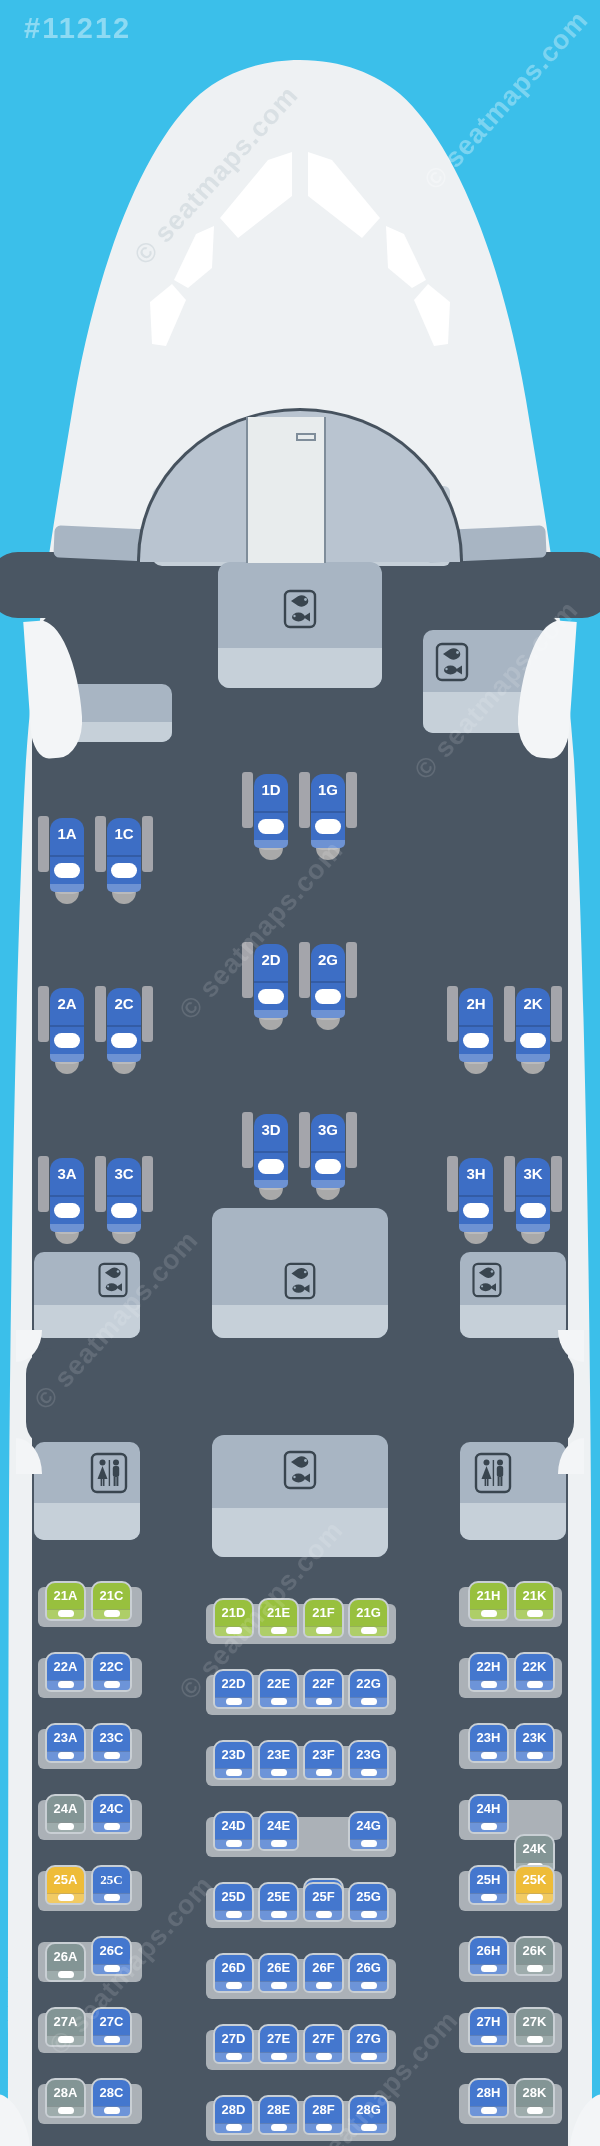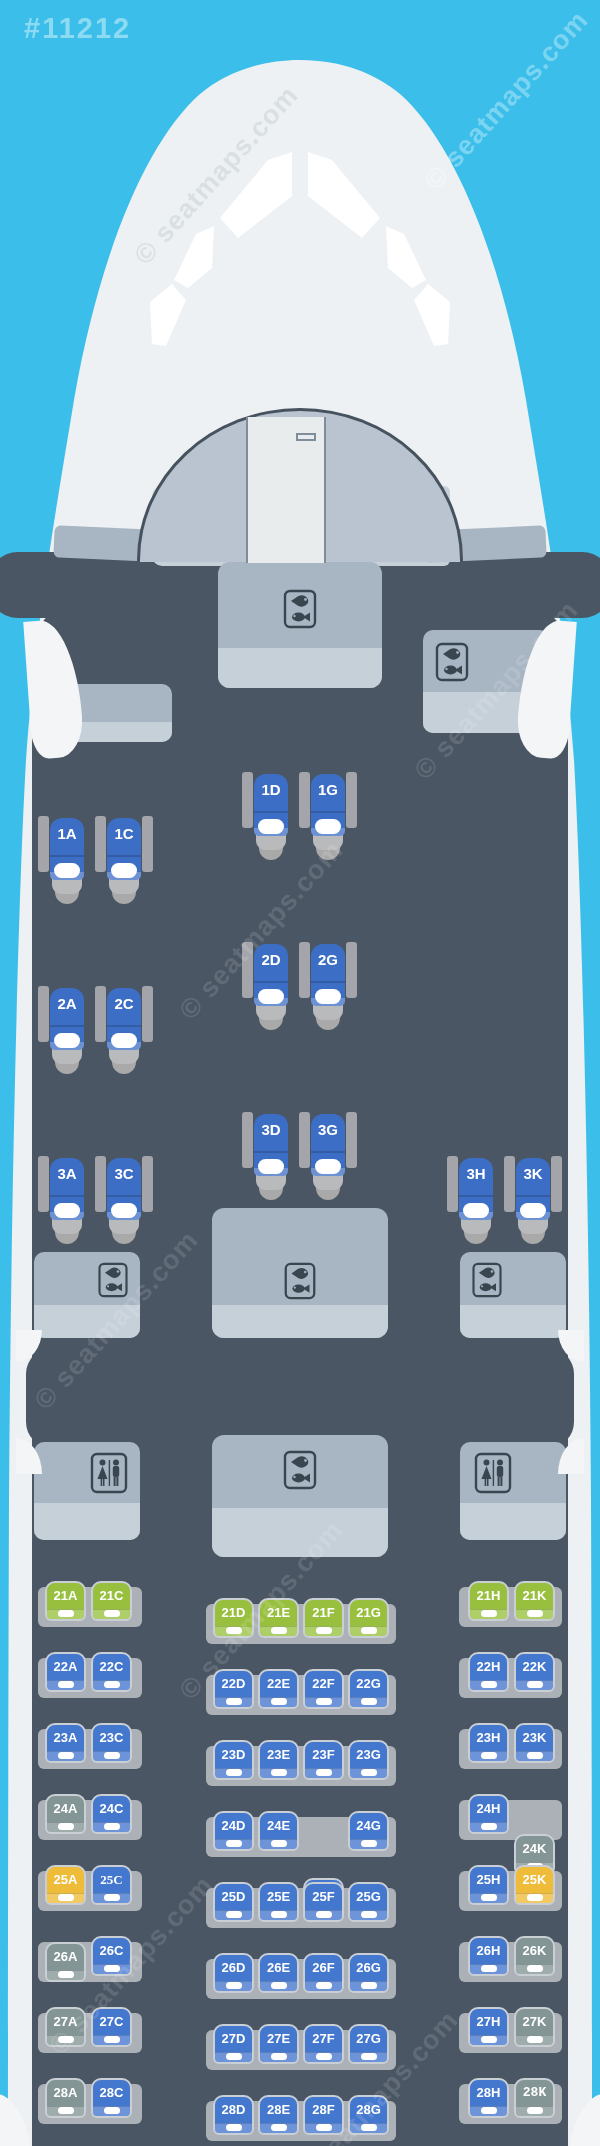--- a/index.html
+++ b/index.html
@@ -72,21 +72,21 @@
   .f-aft-center{left:212px;top:1435px;width:176px;height:122px;--strip:49px;border-radius:12px}
   .f-aft-right{left:460px;top:1442px;width:106px;height:98px;--strip:37px}
 
   
   #seats{left:0;top:0;width:600px;height:2146px;z-index:10}
   .bpair{width:115px;height:88px}
   .barm{width:11px;height:56px;top:0;background:var(--armrest,#a4a5ab);border-radius:3px;z-index:1}
   .bseat{width:34px;height:88px;top:0;z-index:2}
   .bott{left:5px;right:5px;top:74px;height:14px;background:#a9a9a9;border-radius:0 0 12px 12px;z-index:1}
   .bskirt{left:2px;right:2px;top:60px;height:18px;background:#b9babc;border-radius:0 0 9px 9px;z-index:2}
-  .bbody{left:0;right:0;top:2px;height:62px;background:var(--business-blue,#3d6ec5);
+  .bbody{left:0;right:0;top:2px;height:74px;background:var(--business-blue,#3d6ec5);
          border-radius:12px 12px 5px 5px;z-index:3;overflow:hidden}
   .bbody::after{content:"";position:absolute;left:0;right:0;bottom:0;height:8px;
          background:rgba(255,255,255,.25)}
   .blbl{left:0;right:0;top:7px;text-align:center;font-size:15px;font-weight:700;color:#fff;position:absolute}
   .bdivider{left:0;right:0;top:37px;height:2px;background:rgba(0,0,0,.16)}
   .bpill{left:4px;top:45px;width:26px;height:15px;background:#fff;border-radius:8px}
 
   
   .slab{background:var(--slab,#abb1b7);border-radius:6px;height:40px;z-index:1}
   .eseat{width:41px;height:40px;border:2px solid #c9cfd4;border-radius:10px 10px 6px 6px;
@@ -308,20 +308,43 @@
         <div class="bseat" style="left: 69px;">
           <div class="bott"></div>
           <div class="bskirt"></div>
           <div class="bbody">
             <div class="blbl">2G</div>
             <div class="bdivider"></div>
             <div class="bpill"></div>
           </div>
         </div>
       </div>
+      <div class="bpair" style="left: 447px; top: 986px;">
+        <div class="barm" style="left: 0px;"></div>
+        <div class="barm" style="left: 57px;"></div>
+        <div class="barm" style="left: 104px;"></div>
+        <div class="bseat" style="left: 12px;">
+          <div class="bott"></div>
+          <div class="bskirt"></div>
+          <div class="bbody">
+            <div class="blbl">2H</div>
+            <div class="bdivider"></div>
+            <div class="bpill"></div>
+          </div>
+        </div>
+        <div class="bseat" style="left: 69px;">
+          <div class="bott"></div>
+          <div class="bskirt"></div>
+          <div class="bbody">
+            <div class="blbl">2K</div>
+            <div class="bdivider"></div>
+            <div class="bpill"></div>
+          </div>
+        </div>
+      </div>
       <div class="bpair" style="left: 38px; top: 1156px;">
         <div class="barm" style="left: 0px;"></div>
         <div class="barm" style="left: 57px;"></div>
         <div class="barm" style="left: 104px;"></div>
         <div class="bseat" style="left: 12px;">
           <div class="bott"></div>
           <div class="bskirt"></div>
           <div class="bbody">
             <div class="blbl">3A</div>
             <div class="bdivider"></div>
@@ -653,21 +676,21 @@
       </div>
       <div class="eseat c-blue" style="left: 348px; top: 2095px;">
         <div class="elbl">28G</div>
         <div class="epill"></div>
       </div>
       <div class="slab" style="left: 459px; top: 2084px; width: 103px;"></div>
       <div class="eseat c-blue" style="left: 468px; top: 2078px;">
         <div class="elbl">28H</div>
         <div class="epill"></div>
       </div>
-      <div class="eseat c-gray" style="left: 514px; top: 2078px; font-family: Liberation Mono, monospace;">
+      <div class="eseat c-gray" style="left: 514px; top: 2078px;">
         <div class="elbl">28K</div>
         <div class="epill"></div>
       </div>
     </div>
 
   <div class="map-id">#11212</div>
   <div class="wm wm-gray  wm1">© seatmaps.com</div>
   <div class="wm wm-cyan  wm2">© seatmaps.com</div>
   <div class="wm wm-light wm3">© seatmaps.com</div>
   <div class="wm wm-light wm4">© seatmaps.com</div>

